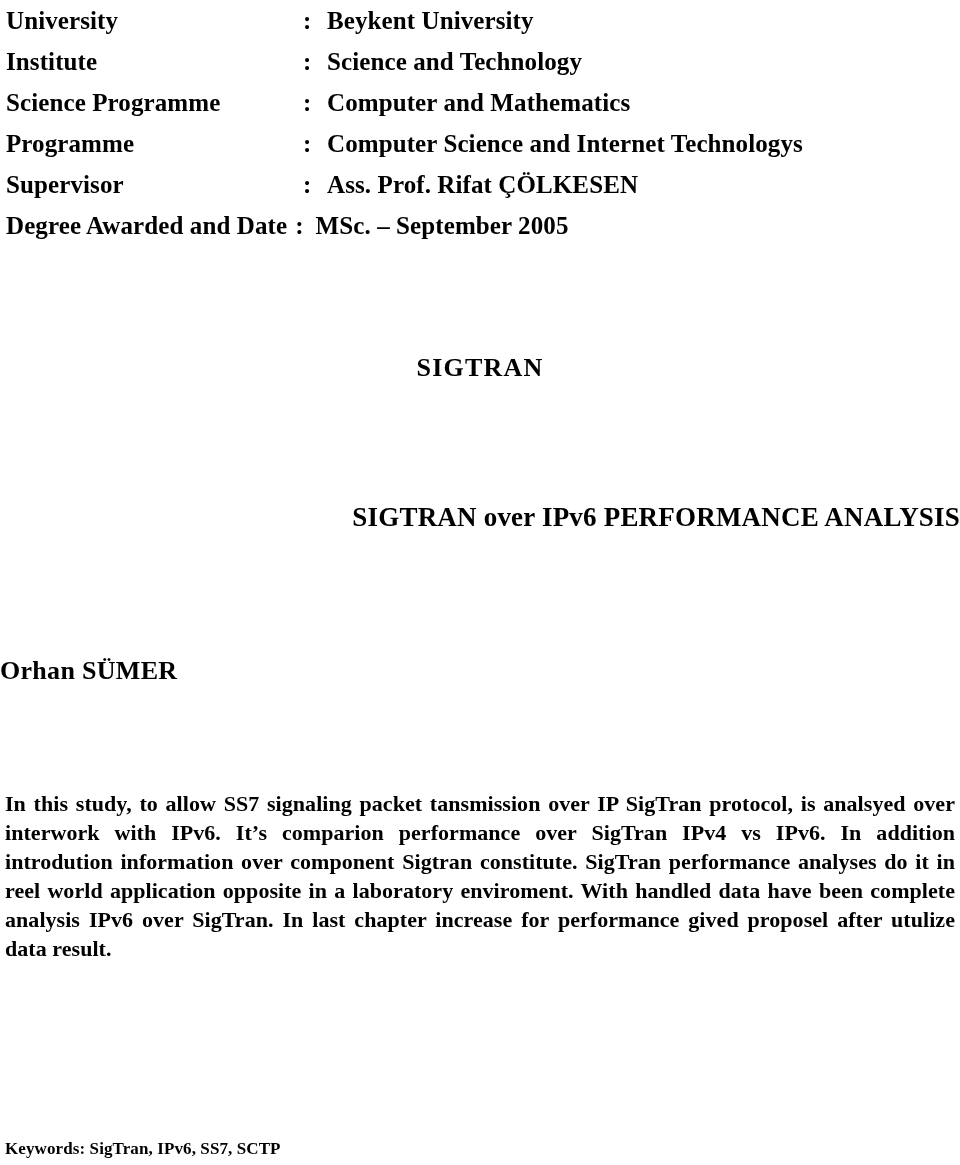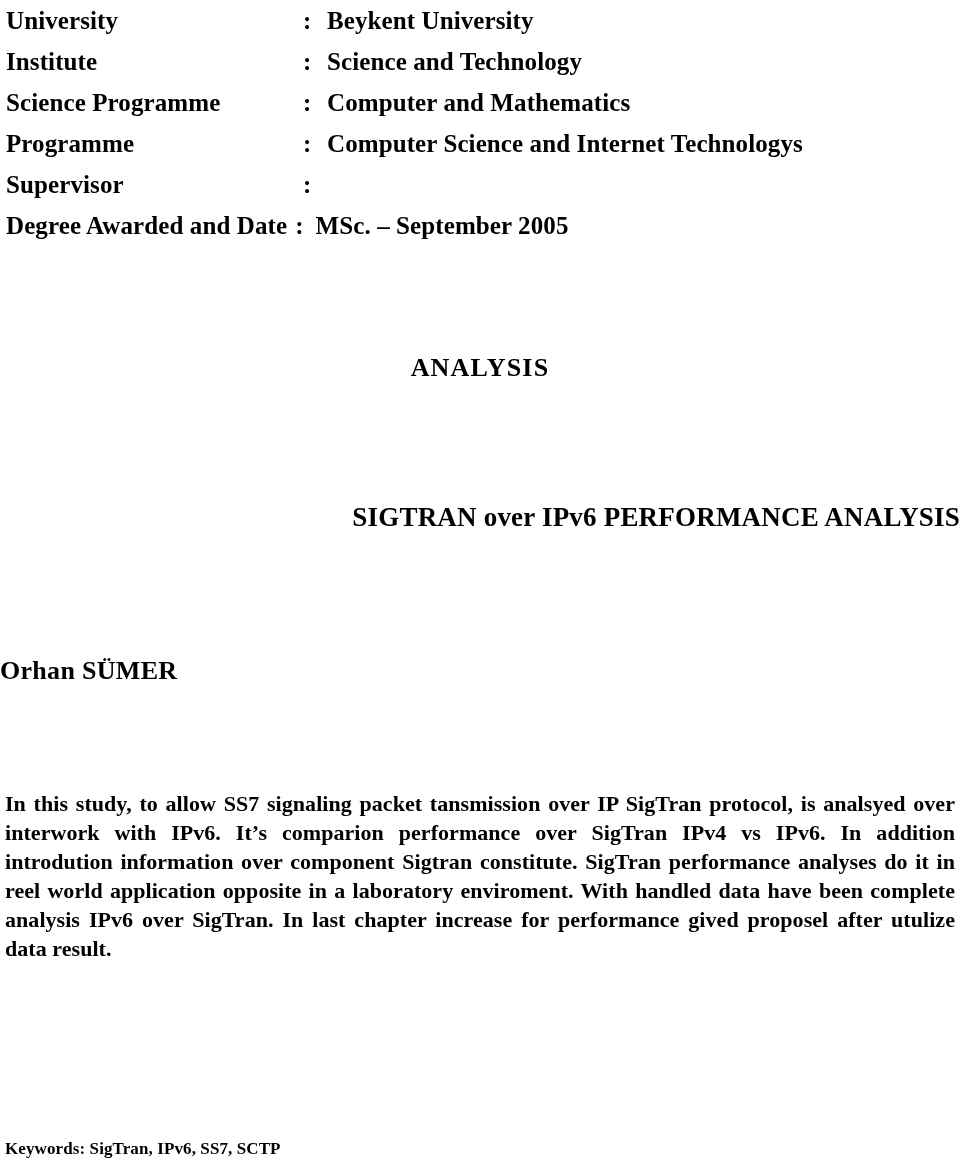--- a/index.html
+++ b/index.html
@@ -158,31 +158,32 @@
 
     <div class="meta-row">
       <span class="meta-label">Programme</span>
       <span class="meta-colon">:</span>
       <span class="meta-value">Computer Science and Internet Technologys</span>
     </div>
 
     <div class="meta-row">
       <span class="meta-label">Supervisor</span>
       <span class="meta-colon">:</span>
+      <span class="meta-value">Ass. Prof. Rifat ÇÖLKESEN</span>
     </div>
 
     <div class="meta-row wide">
       <span class="meta-label">Degree Awarded and Date</span>
       <span class="meta-colon">:</span>
       <span class="meta-value">MSc. – September 2005</span>
     </div>
 
   </div>
 
-  <div class="abstract-heading">ANALYSIS</div>
+  <div class="abstract-heading">SIGTRAN</div>
 
   <div class="paper-title">SIGTRAN over IPv6 PERFORMANCE ANALYSIS</div>
 
   <div class="author-name">Orhan SÜMER</div>
 
   <div class="abstract-body">In this study, to allow SS7 signaling packet tansmission over IP SigTran protocol, is analsyed over interwork with IPv6. It’s comparion performance over SigTran IPv4 vs IPv6. In addition introdution information over component Sigtran constitute. SigTran performance analyses do it in reel world application opposite in a laboratory enviroment. With handled data have been complete analysis IPv6 over SigTran. In last chapter increase for performance gived proposel after utulize data result.</div>
 
   <div class="keywords">Keywords: SigTran, IPv6, SS7, SCTP</div>
 
 </div>

